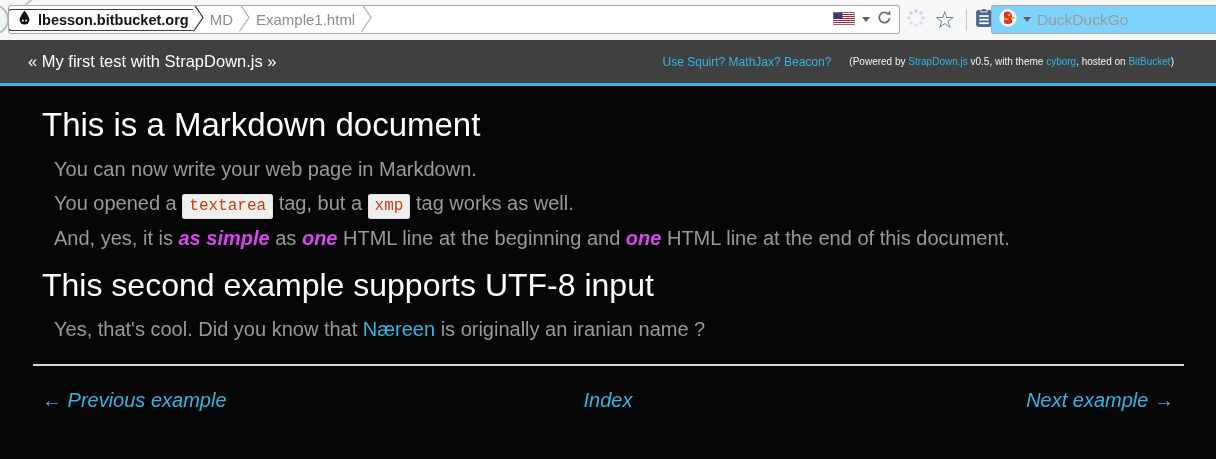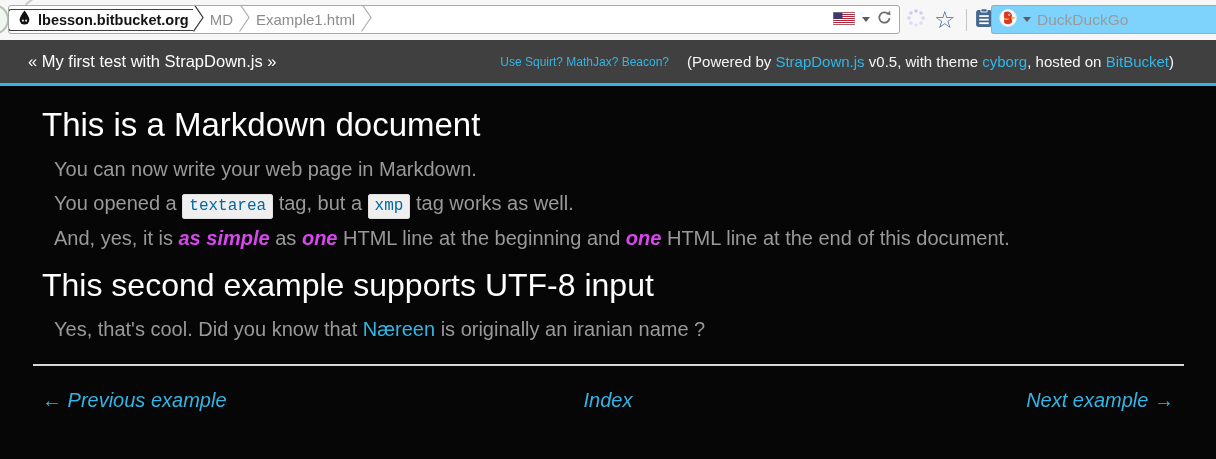--- a/index.html
+++ b/index.html
@@ -50,32 +50,32 @@
 
   
   .navbar {
     width:1216px; height:46px; background:#404040;
     border-bottom:3px solid #33b5e5;
     display:flex; align-items:center; padding:0 42px 0 28px;
   }
   .brand { color:#fdfdfd; font-size:16.5px; white-space:nowrap; }
   .nav-spacer { flex:1; }
   .nav-link { color:#33b5e5; font-size:12px; text-decoration:none; white-space:nowrap; }
-  .powered { color:#f5f5f5; font-size:15px; margin-left:18px; white-space:nowrap; }
+  .powered { color:#f5f5f5; font-size:10px; margin-left:18px; white-space:nowrap; }
   .powered a { color:#33b5e5; text-decoration:none; }
 
   
   .content { width:1216px; height:373px; background:#060606; padding:12px 42px 0; }
   h1.doc-h1 { color:#fff; font-weight:normal; font-size:33px; margin:8px 0 12px; letter-spacing:0; }
   h2.doc-h2 { color:#fff; font-weight:normal; font-size:32px; margin:16px 0 12px; }
   .content p { color:#999; font-size:20px; line-height:1.3; margin:8px 12px; }
   .content p strong { font-weight:bold; color:#d946ef;font-style:italic; }
   .content p a { color:#33b5e5; text-decoration:none; }
   code.inline-code {
-    font-family:"Liberation Mono", monospace; font-size:16px; color:#0369a1;
+    font-family:"Liberation Mono", monospace; font-size:16px; color:#c2410c;
     background:#efefef; padding:2px 6px 3px; border-radius:3px; border:1px solid #e0e0e0;
   }
   hr.doc-hr { border:none; border-top:2px solid #d6d6d6; margin:22px -10px 0 -9px; }
   .doc-footer { display:flex; align-items:center; margin-top:23px;font-style:italic; }
   .doc-footer a { color:#33b5e5; text-decoration:none; font-size:20px; }
   .f-left  { flex:1; text-align:left; }
   .f-mid   { flex:1; text-align:center; }
   .f-right { flex:1; text-align:right; }
 </style>
 </head>

